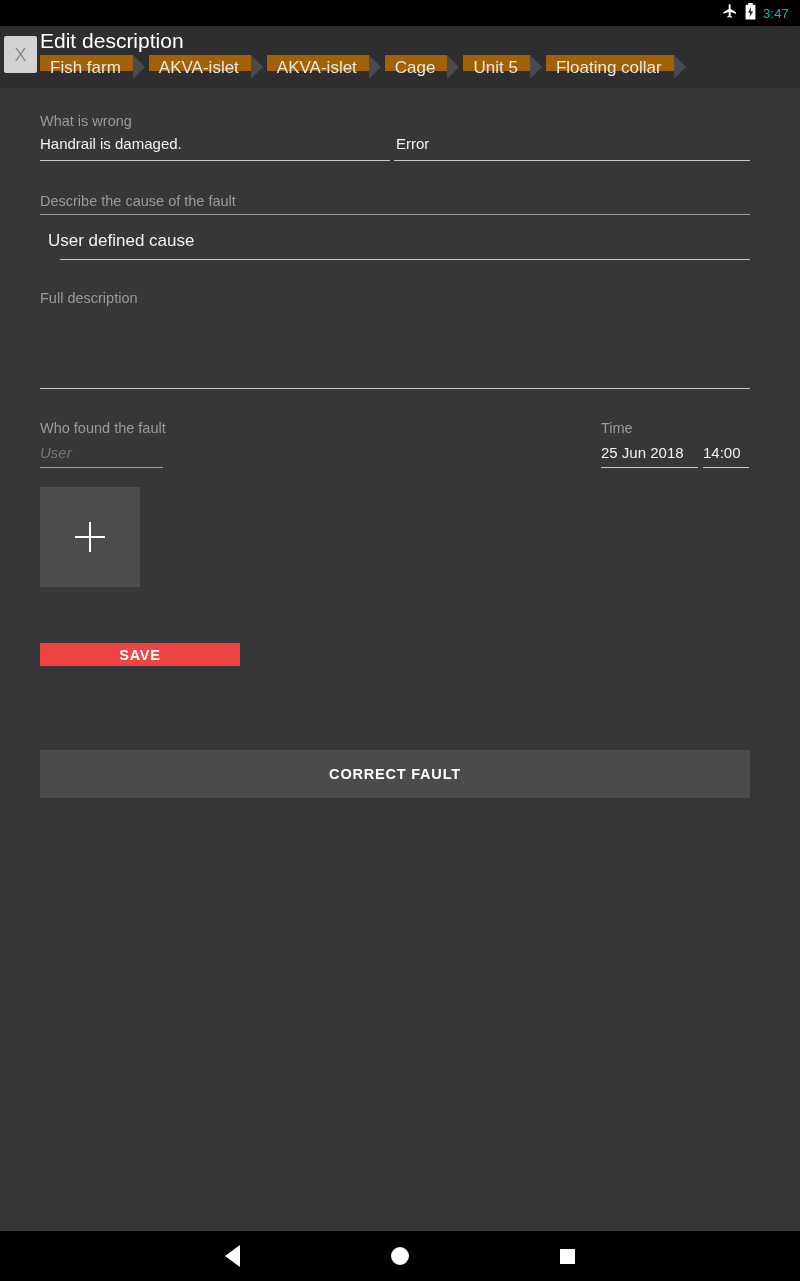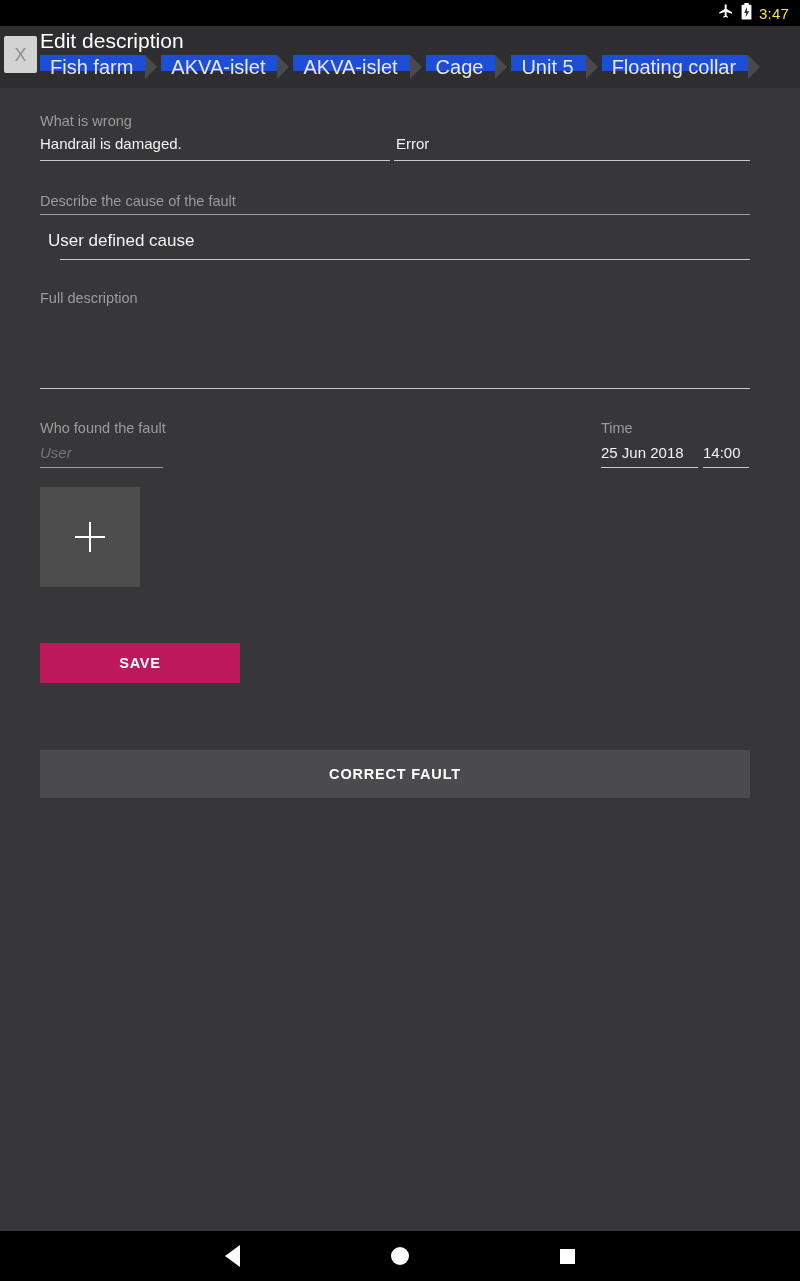--- a/index.html
+++ b/index.html
@@ -26,22 +26,22 @@
     width: 800px; height: 26px;
     background: #000;
     display: flex;
     align-items: center;
     justify-content: flex-end;
     padding-right: 11px;
     gap: 7px;
   }
   .sb-icon { display: block; }
   .sb-time {
-    color: #fde047;
-    font-size: 15px;
+    color: #14b8a6;
+    font-size: 13px;
     letter-spacing: 0.2px;
     line-height: 1;
   }
 
   
   .header {
     position: absolute;
     top: 26px; left: 0;
     width: 800px; height: 62px;
     background: #2e2e30;
@@ -69,23 +69,23 @@
   }
   .breadcrumb {
     position: absolute;
     left: 40px; top: 29px;
     display: flex;
     align-items: center;
   }
   .crumb {
     position: relative;
     height: 16px;
-    background: #1d4ed8;
+    background: #a16207;
     color: #e8e8e8;
-    font-size: 20px;
+    font-size: 17px;
     line-height: 25px;
     padding: 0 12px 0 10px;
     margin-right: 16px;
     white-space: nowrap;
   }
   .crumb::after {
     content: "";
     position: absolute;
     right: -12px; top: 0;
     width: 0; height: 0;
@@ -136,22 +136,22 @@
     position: absolute;
     background: #ffffff;
   }
   .plus-h { left: 35px; top: 49px; width: 30px; height: 2px; }
   .plus-v { left: 49px; top: 35px; width: 2px; height: 30px; }
 
   
   .save-btn {
     position: absolute;
     left: 40px; top: 555px;
-    width: 200px; height: 40px;
-    background: #be185d;
+    width: 200px; height: 23px;
+    background: #ef4444;
     border: none;
     color: #ffffff;
     font-size: 14.5px;
     font-weight: bold;
     letter-spacing: 0.8px;
     font-family: "Liberation Sans", sans-serif;
     cursor: pointer;
   }
   .correct-btn {
     position: absolute;

